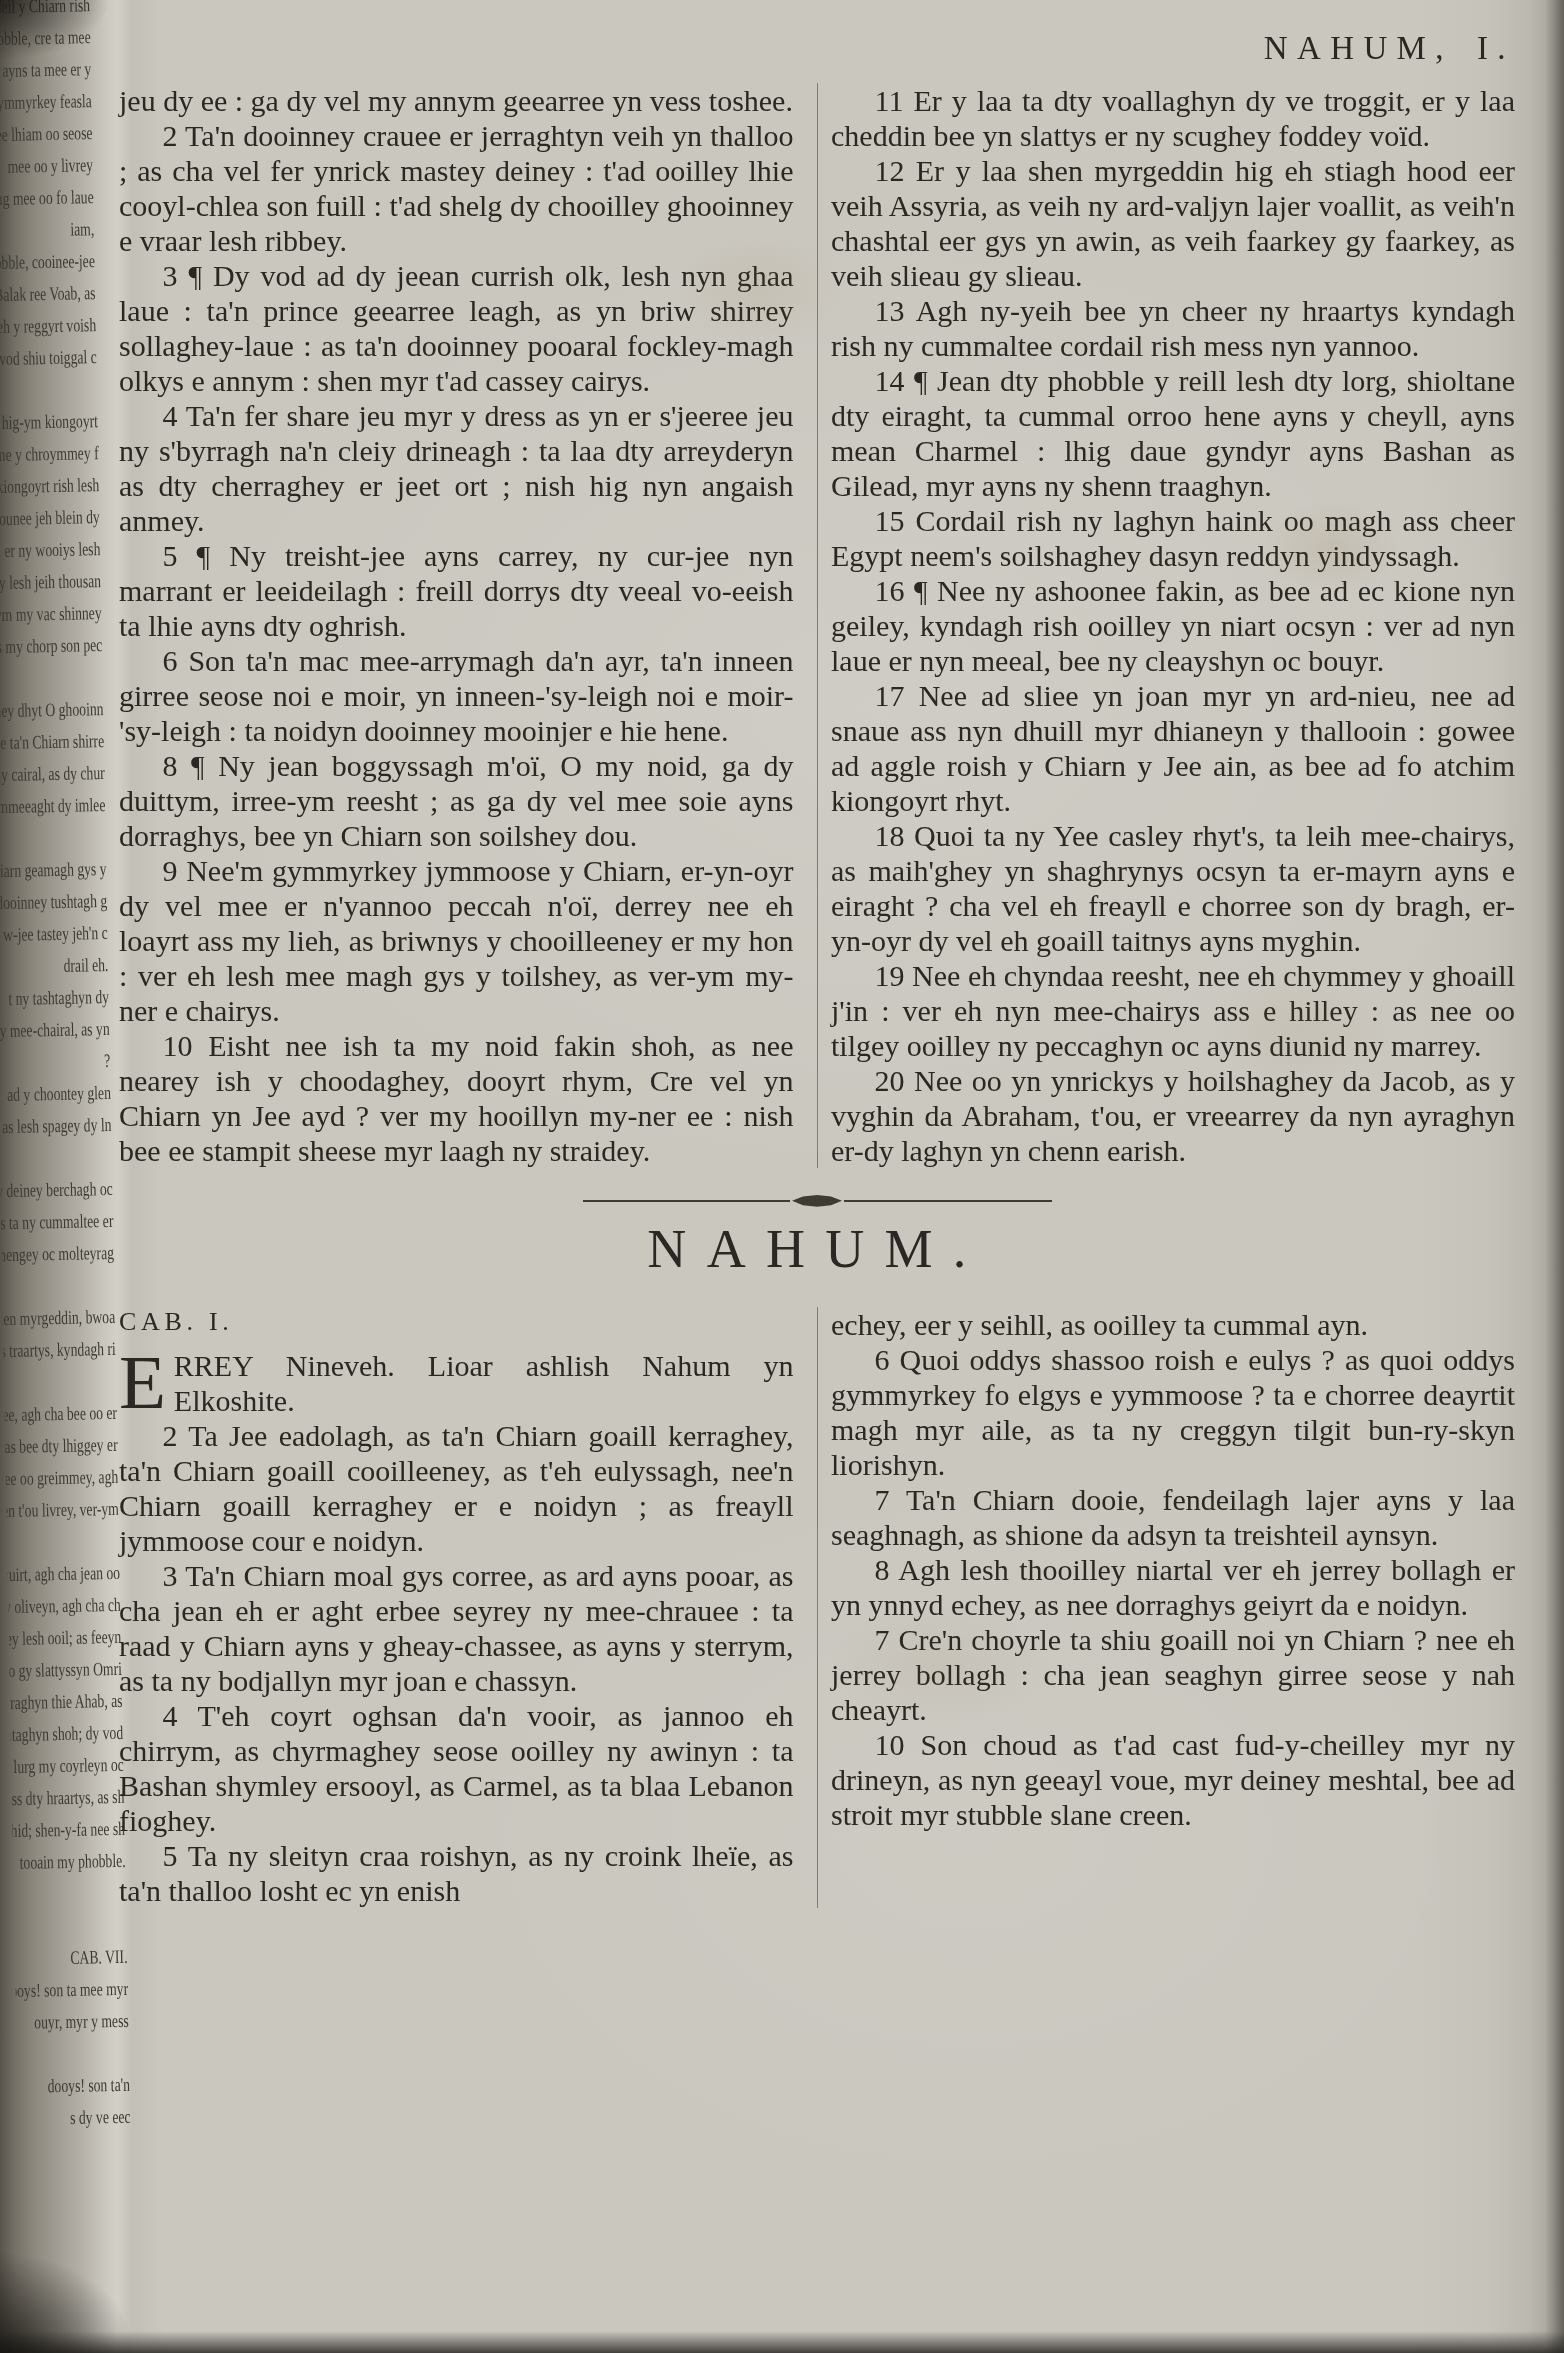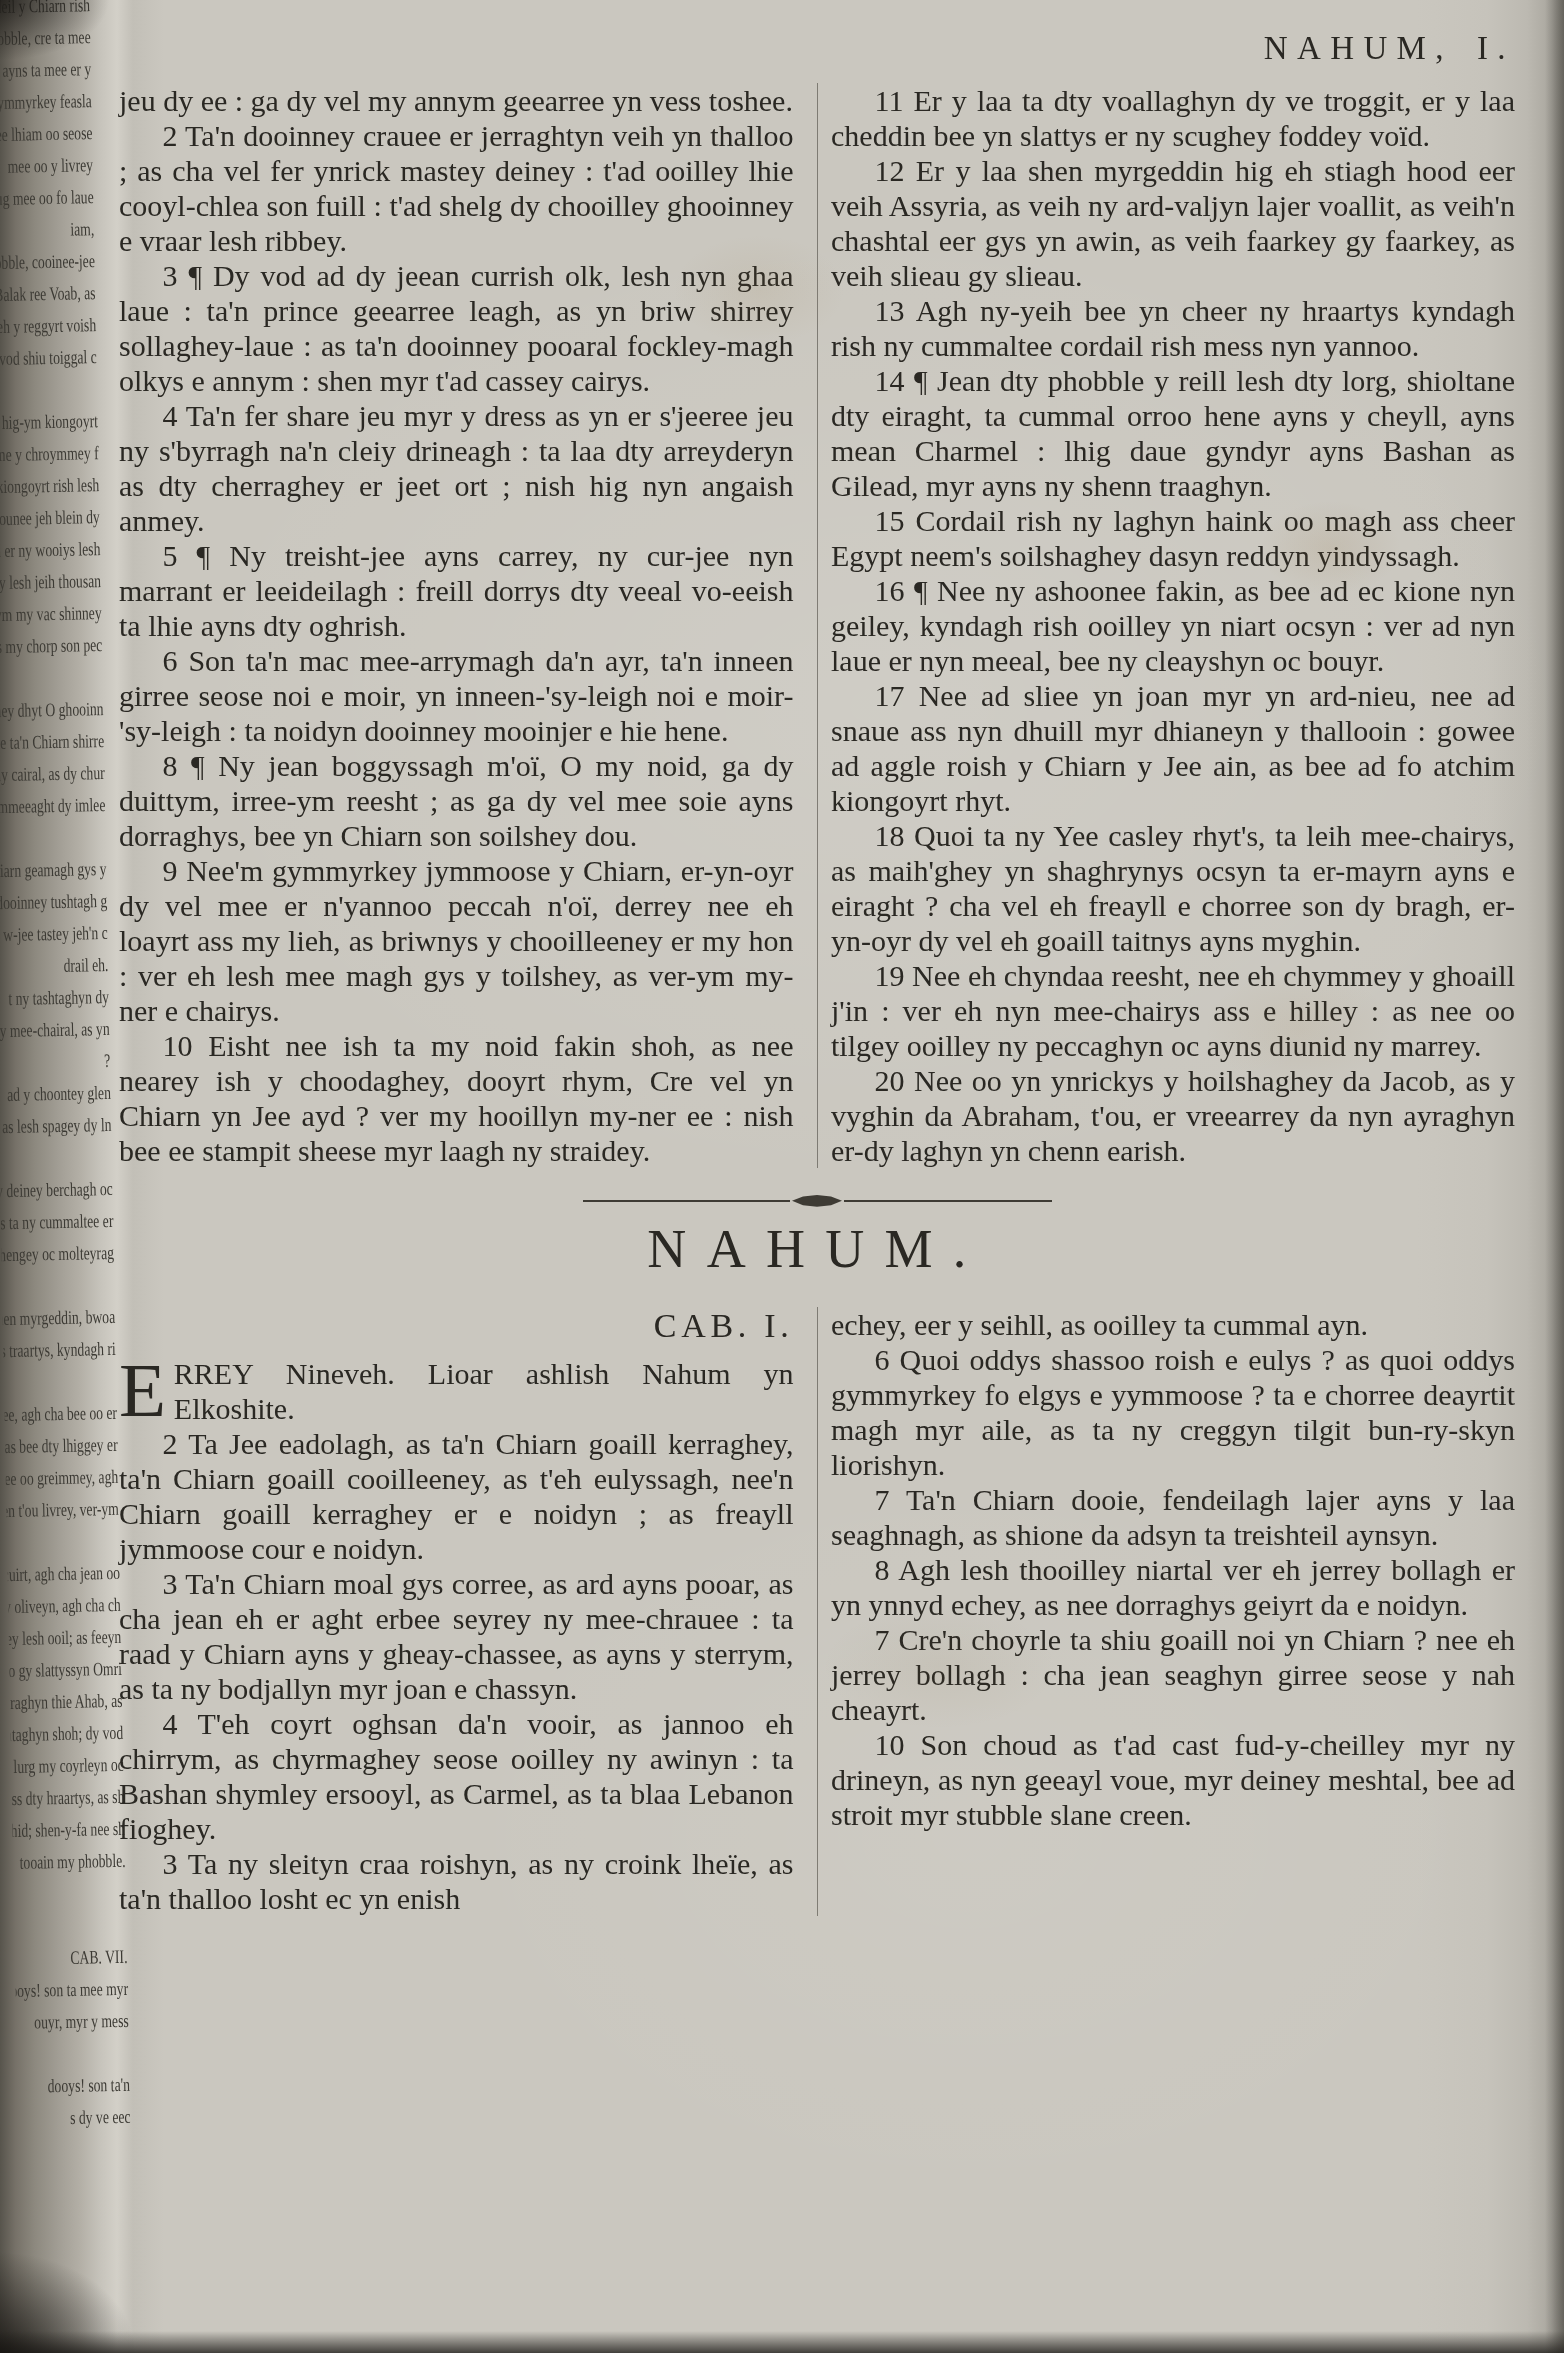--- a/index.html
+++ b/index.html
@@ -81,21 +81,21 @@
   .ornament {
     width:50px; height:11.7px; margin:0 2.3px; background:#3e3b34;
     clip-path:polygon(0 50%, 22% 12%, 50% 0, 78% 12%, 100% 50%, 78% 88%, 50% 100%, 22% 88%);
   }
 
   .book-title {
     text-align:center; font-size:54px; letter-spacing:20.3px;
     margin:11px 0 27px; color:var(--ink,#2a2823);
   }
   .chapter-head {
-    text-align:right; font-size:34px; letter-spacing:4.7px; margin-bottom:11px;
+    text-align:left; font-size:26px; letter-spacing:4.7px; margin-bottom:11px;
   }
   .dropcap {
     float:left; font-size:77px; line-height:61px; padding:4.7px 7.8px 0 0;
   }
 
   .stain { position:absolute; pointer-events:none; border-radius:50%; }
   .stain1 { left:673px; top:235px; width:172px; height:110px;
     background:radial-gradient(closest-side, rgba(150,120,70,0.10), transparent); }
   .stain2 { left:1260px; top:501px; width:141px; height:94px;
     background:radial-gradient(closest-side, rgba(140,105,55,0.12), transparent); }
@@ -216,21 +216,21 @@
     <div class="book-title">NAHUM.</div>
 
     <div class="section">
       <div class="col colL">
         <div class="chapter-head">CAB. I.</div>
         <p class="verse first"><span class="dropcap">E</span><span>RREY Nineveh.  Lioar ashlish Nahum yn Elkoshite.</span></p>
         <div>
             <p class="verse">2 Ta Jee eadolagh, as ta'n Chiarn goaill kerraghey, ta'n Chiarn goaill cooilleeney, as t'eh eulyssagh, nee'n Chiarn goaill kerraghey er e noidyn ; as freayll jymmoose cour e noidyn.</p>
             <p class="verse">3 Ta'n Chiarn moal gys corree, as ard ayns pooar, as cha jean eh er aght erbee seyrey ny mee-chrauee : ta raad y Chiarn ayns y gheay-chassee, as ayns y sterrym, as ta ny bodjallyn myr joan e chassyn.</p>
             <p class="verse">4 T'eh coyrt oghsan da'n vooir, as jannoo eh chirrym, as chyrmaghey seose ooilley ny awinyn : ta Bashan shymley ersooyl, as Carmel, as ta blaa Lebanon fioghey.</p>
-            <p class="verse">3 Ta ny sleityn craa roishyn, as ny croink lheïe, as ta'n thalloo losht ec yn enish</p>
+            <p class="verse">5 Ta ny sleityn craa roishyn, as ny croink lheïe, as ta'n thalloo losht ec yn enish</p>
           </div>
       </div>
       <div class="col colR">
           <p class="verse cont">echey, eer y seihll, as ooilley ta cummal ayn.</p>
           <p class="verse">6 Quoi oddys shassoo roish e eulys ? as quoi oddys gymmyrkey fo elgys e yymmoose ? ta e chorree deayrtit magh myr aile, as ta ny creggyn tilgit bun-ry-skyn liorishyn.</p>
           <p class="verse">7 Ta'n Chiarn dooie, fendeilagh lajer ayns y laa seaghnagh, as shione da adsyn ta treishteil aynsyn.</p>
           <p class="verse">8 Agh lesh thooilley niartal ver eh jerrey bollagh er yn ynnyd echey, as nee dorraghys geiyrt da e noidyn.</p>
           <p class="verse">7 Cre'n choyrle ta shiu goaill noi yn Chiarn ? nee eh jerrey bollagh : cha jean seaghyn girree seose y nah cheayrt.</p>
           <p class="verse">10 Son choud as t'ad cast fud-y-cheilley myr ny drineyn, as nyn geeayl voue, myr deiney meshtal, bee ad stroit myr stubble slane creen.</p>
         </div>

